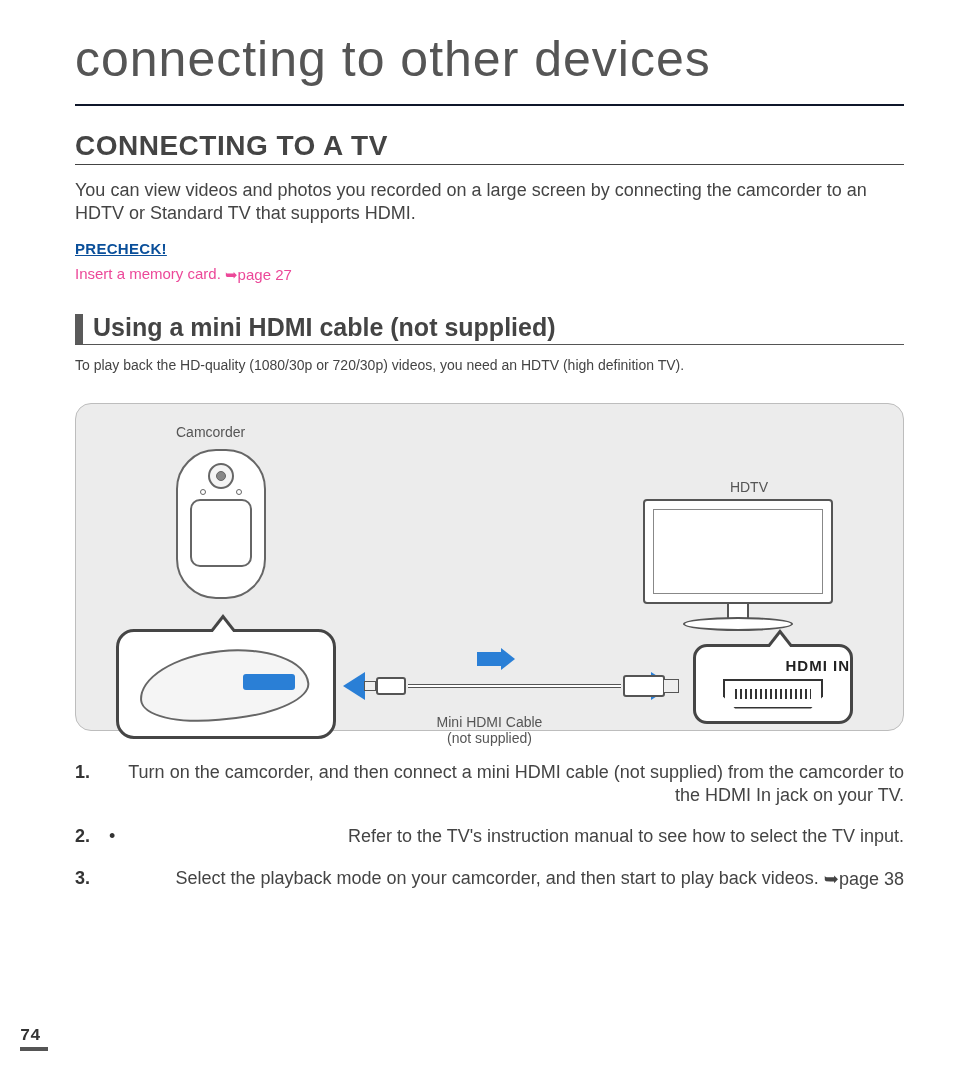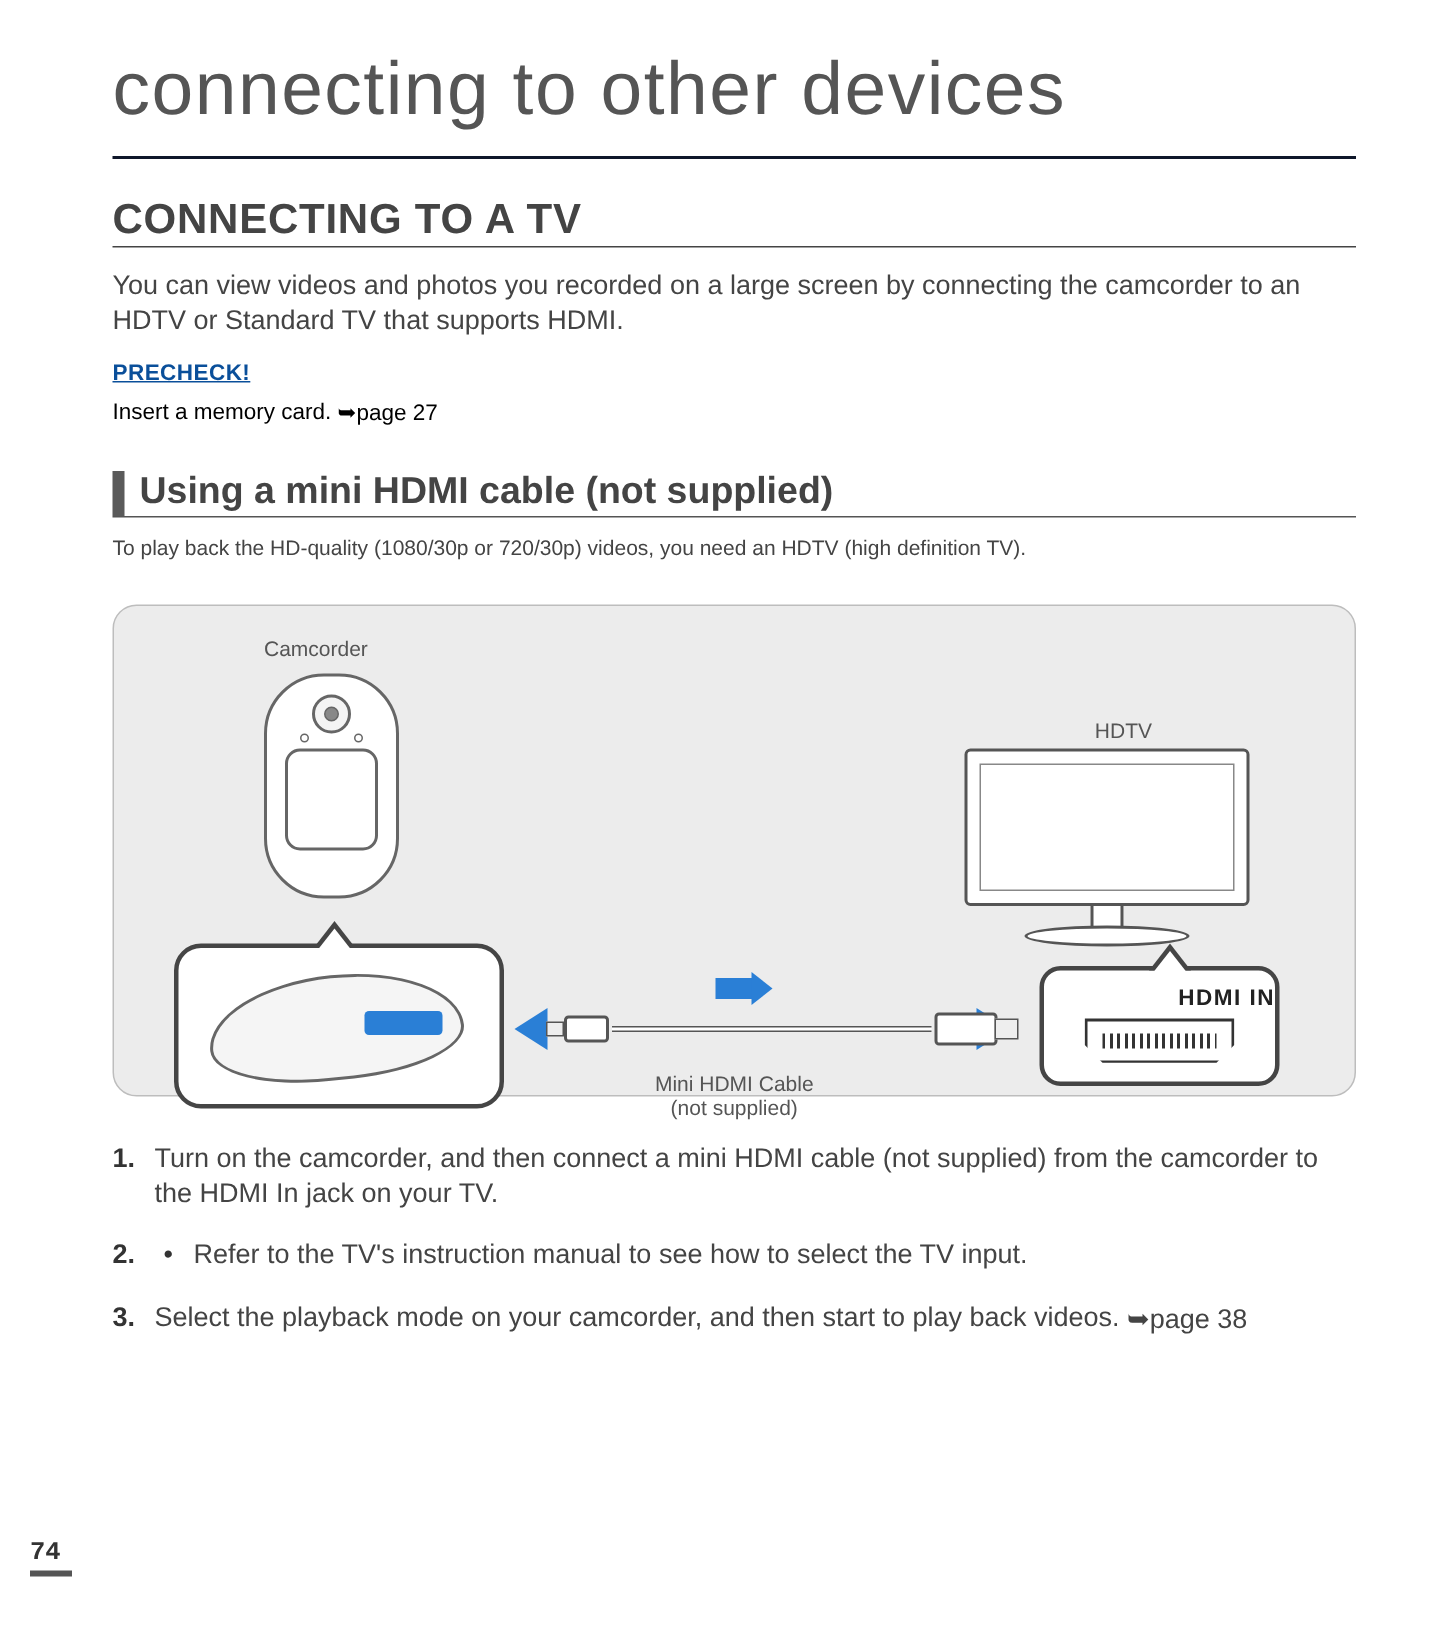--- a/index.html
+++ b/index.html
@@ -39,21 +39,21 @@
   .precheck-label {
     font-size: 15px;
     font-weight: bold;
     color: #0a4f9a;
     text-decoration: underline;
     letter-spacing: 0.3px;
     margin-bottom: 8px;
   }
   .precheck-text {
     font-size: 15px;
-    color: #000000;
+    color: #ec4899;
     margin-bottom: 30px;
   }
   .arrow-char { display:inline-block; transform: translateY(1px); }
   .sub-heading-wrap {
     display:flex;
     align-items:center;
     border-bottom:1.5px solid #555;
     margin-bottom:12px;
   }
   .sub-heading-bar {
@@ -168,21 +168,21 @@
   .cable {
     position:absolute; left:300px; right:238px; top:270px; height:24px;
   }
   .plug { position:absolute; width:30px; height:18px; top:3px; border:2px solid #555; background:#fff; border-radius:3px;}
   .plug.l{ left:0; } .plug.r{ right:0; width:42px; height:22px; top:1px;}
   .tip { position:absolute; width:12px; height:10px; top:7px; border:1.5px solid #555; background:#eee;}
   .tip.l{ left:-12px; } .tip.r{ right:-14px; width:16px; height:14px; top:5px;}
   .wire { position:absolute; left:32px; right:44px; top:10px; height:4px; background:#fff; border-top:1.5px solid #555; border-bottom:1.5px solid #555;}
 
   .steps { list-style:none; counter-reset:step; font-size:18px; color:#444; }
-  .steps > li { position:relative; padding-left:28px; margin-bottom:18px; line-height:1.3; }
+  .steps > li { position:relative; padding-left:28px; margin-bottom:18px; line-height:1.3;text-align:right; }
   .steps > li::before { counter-increment:step; content:counter(step) "."; position:absolute; left:0; font-weight:bold; color:#333;}
   .bullets { list-style:none; margin-top:8px; }
   .bullets li { position:relative; padding-left:26px; }
   .bullets li::before { content:"•"; position:absolute; left:6px; color:#333; font-size:18px;}
 
   .page-num {
     position:absolute; left:20px; bottom:40px;
     font-size:17px; font-weight:bold; color:#333;
     border-bottom: 4px solid #555;
     padding: 0 8px 2px 0;

